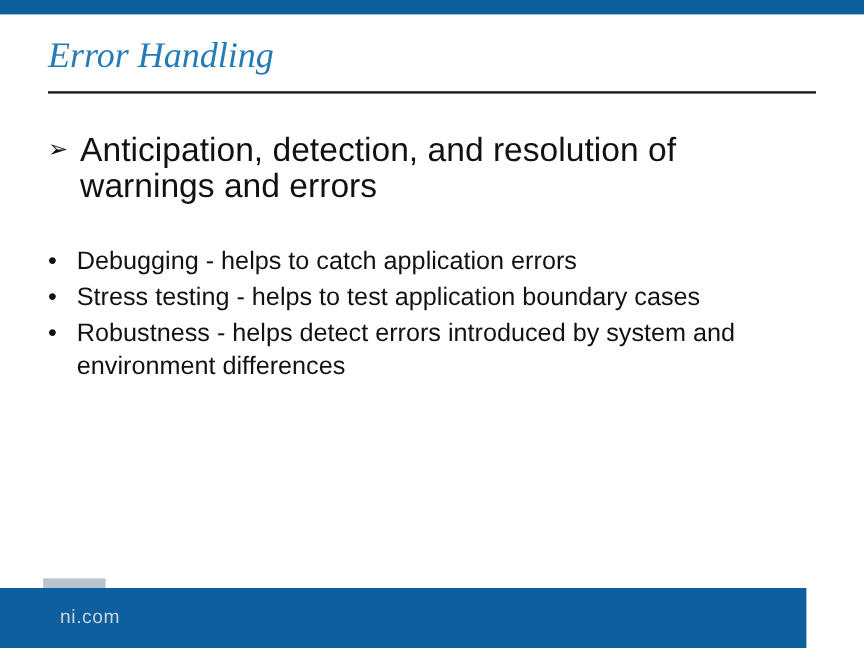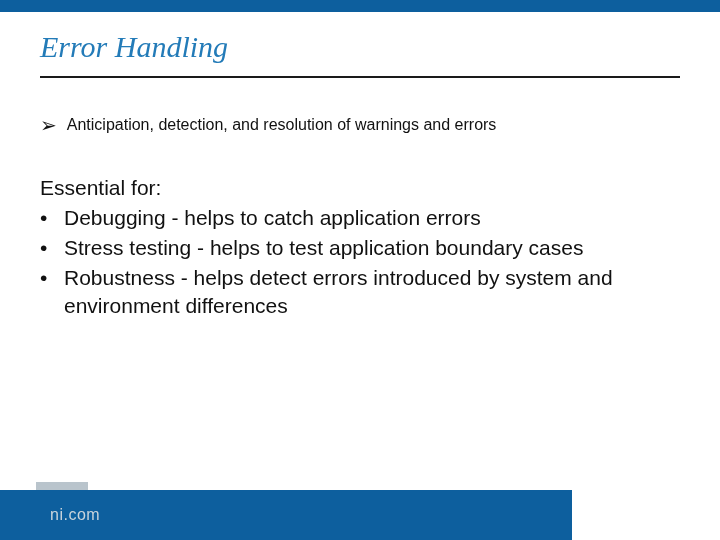--- a/index.html
+++ b/index.html
@@ -5,28 +5,28 @@
   * { margin: 0; padding: 0; box-sizing: border-box; }
   html, body { width: 720px; height: 540px; font-family: Arial, Helvetica, sans-serif; background: #fff; overflow: hidden; }
   .slide { position: relative; width: 720px; height: 540px; }
   .topbar { position: absolute; top: 0; left: 0; width: 720px; height: 12px; background: #0d5f9e; }
   .title-wrap { position: absolute; top: 30px; left: 40px; right: 40px; }
   .title { font-family: "Times New Roman", Times, serif; font-style: italic; font-size: 30px; color: #237bb8; padding-bottom: 10px; }
   .title-rule { border: none; border-bottom: 2px solid #1a1a1a; margin-top: 2px; }
   .content { position: absolute; top: 110px; left: 40px; right: 40px; color: #111; }
   .lead { display: flex; align-items: flex-start; margin-bottom: 34px; }
   .lead-icon { font-size: 20px; line-height: 30px; margin-right: 10px; color: #111; }
-  .lead-text { font-size: 16px; line-height: 30px; }
+  .lead-text { font-size: 28px; line-height: 30px; }
   .sub { font-size: 21px; line-height: 28px; }
   .sub-heading { margin-bottom: 2px; }
   .sub-list { list-style: none; padding-left: 0; }
   .sub-list li { display: flex; align-items: flex-start; margin-bottom: 2px; }
   .dot { width: 24px; flex: 0 0 24px; text-align: left; }
   .li-text { flex: 1; }
-  .footer { position: absolute; left: 0; bottom: 0; width: 572px; height: 50px; background: #0d5f9e; display: flex; align-items: center; padding-left: 50px; }
+  .footer { position: absolute; left: 0; bottom: 0; width: 672px; height: 50px; background: #0d5f9e; display: flex; align-items: center; padding-left: 50px; }
   .footer-dash { position: absolute; left: 36px; bottom: 50px; width: 52px; height: 8px; background: #b9c4cc; }
   .brand { color: #c9d4dc; font-size: 16px; letter-spacing: 0.5px; font-family: Arial, sans-serif; }
 </style>
 </head>
 <body>
 
 <div class="slide">
   <div class="topbar"></div>
 
   <div class="title-wrap">
@@ -34,21 +34,20 @@
     <hr class="title-rule">
   </div>
 
   <div class="content">
     <div class="lead">
       <span class="lead-icon">➢</span>
       <span class="lead-text">Anticipation, detection, and resolution of warnings and errors</span>
     </div>
 
     <div class="sub">
-      <div class="sub-heading">Essential for:</div>
       <ul class="sub-list">
         <li>
           <span class="dot">•</span>
           <span class="li-text">Debugging - helps to catch application errors</span>
         </li>
         <li>
           <span class="dot">•</span>
           <span class="li-text">Stress testing - helps to test application boundary cases</span>
         </li>
         <li>

